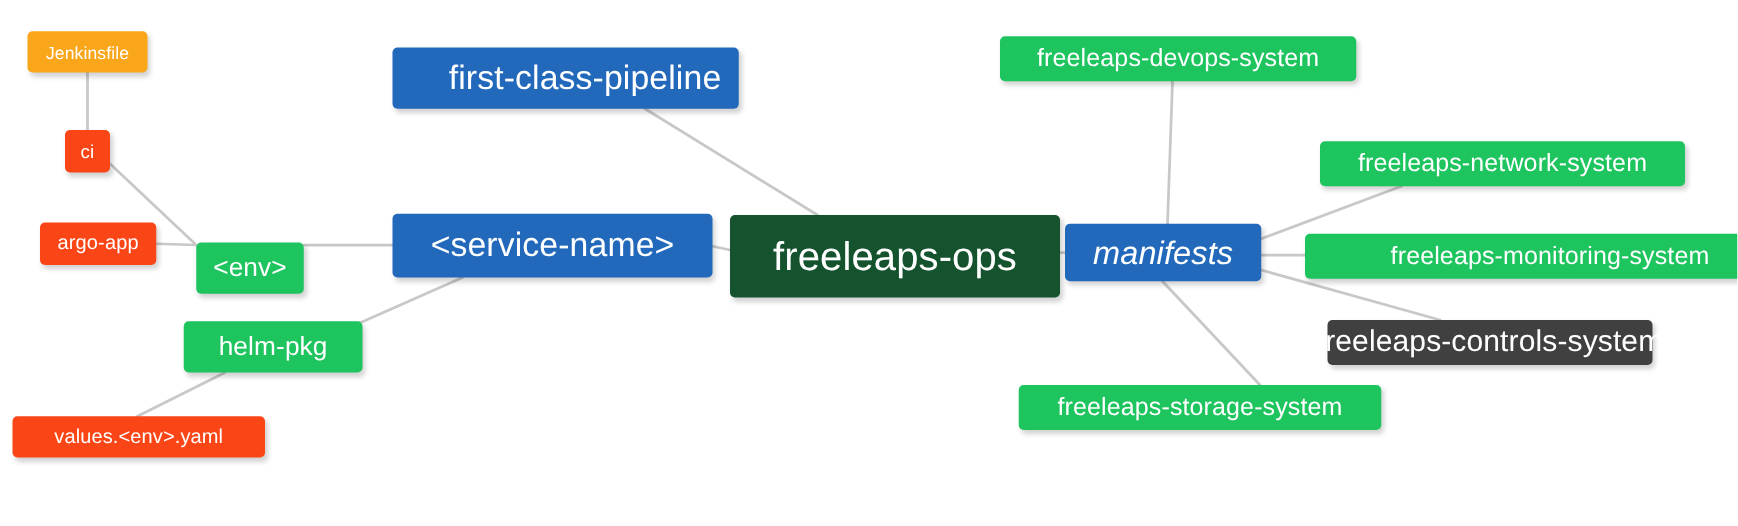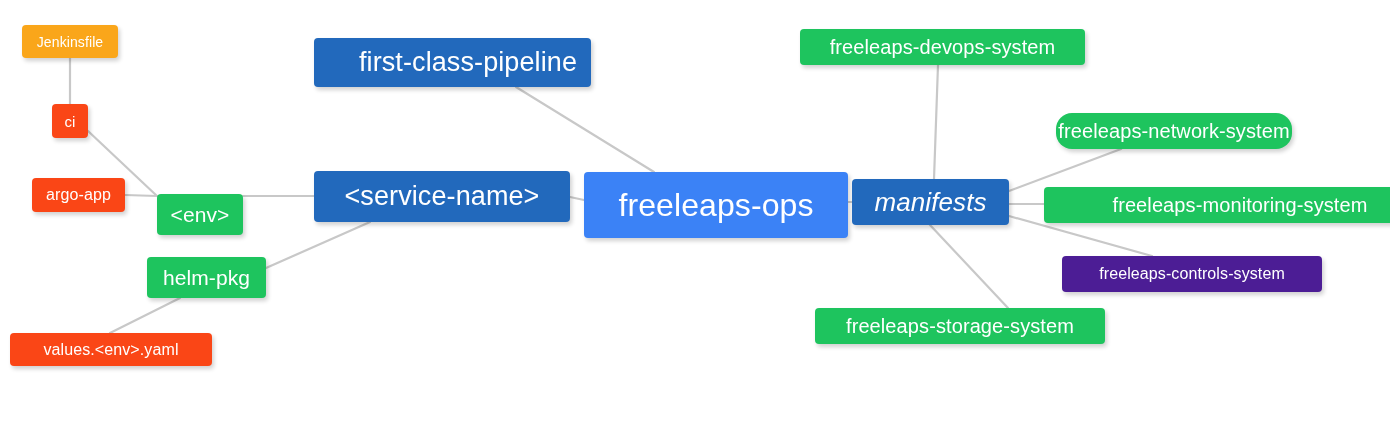--- a/index.html
+++ b/index.html
@@ -69,47 +69,47 @@
       </div>
       <div class="node" style="left: 52px; top: 104px; width: 36px; height: 34px; background: rgb(250, 70, 22); font-size: 15px;">
         <span class="node-label">ci</span>
       </div>
       <div class="node" style="left: 32px; top: 178px; width: 93px; height: 34px; background: rgb(250, 70, 22); font-size: 16px;">
         <span class="node-label">argo-app</span>
       </div>
       <div class="node" style="left: 157px; top: 175px; width: 86px; height: 41px; background: rgb(30, 196, 94); font-size: 21px; margin-top: 19px;">
         <span class="node-label">&lt;env&gt;</span>
       </div>
-      <div class="node" style="left: 147px; top: 257px; width: 119px; height: 41px; background: rgb(30, 196, 94); font-size: 21px; align-items: center;">
+      <div class="node" style="left: 147px; top: 257px; width: 143px; height: 41px; background: rgb(30, 196, 94); font-size: 21px; align-items: center;">
         <span class="node-label">helm-pkg</span>
       </div>
       <div class="node" style="left: 10px; top: 333px; width: 202px; height: 33px; background: rgb(250, 70, 22); font-size: 16px;">
         <span class="node-label">values.&lt;env&gt;.yaml</span>
       </div>
       <div class="node" style="left: 314px; top: 38px; width: 277px; height: 49px; background: rgb(34, 105, 188); font-size: 27px; padding-left: 31px;">
         <span class="node-label">first-class-pipeline</span>
       </div>
       <div class="node" style="left: 314px; top: 171px; width: 256px; height: 51px; background: rgb(34, 105, 188); font-size: 27px;">
         <span class="node-label">&lt;service-name&gt;</span>
       </div>
-      <div class="node" style="left: 584px; top: 172px; width: 264px; height: 66px; background: #3b82f6; font-size: 32px;">
+      <div class="node" style="left: 584px; top: 172px; width: 264px; height: 66px; background: #14532d; font-size: 32px;">
         <span class="node-label">freeleaps-ops</span>
       </div>
       <div class="node" style="left: 852px; top: 179px; width: 157px; height: 46px; background: rgb(34, 105, 188); font-size: 26px; font-style: italic;">
         <span class="node-label">manifests</span>
       </div>
       <div class="node" style="left: 800px; top: 29px; width: 285px; height: 36px; background: rgb(30, 196, 94); font-size: 20px;">
         <span class="node-label">freeleaps-devops-system</span>
       </div>
-      <div class="node" style="left: 1056px; top: 113px; width: 236px; height: 36px; background: rgb(30, 196, 94); font-size: 20px; border-radius: 16px;">
+      <div class="node" style="left: 1056px; top: 113px; width: 292px; height: 36px; background: rgb(30, 196, 94); font-size: 20px;">
         <span class="node-label">freeleaps-network-system</span>
       </div>
       <div class="node" style="left: 1044px; top: 187px; width: 392px; height: 36px; background: rgb(30, 196, 94); font-size: 20px; align-items: center;">
         <span class="node-label">freeleaps-monitoring-system</span>
       </div>
-      <div class="node" style="left: 1062px; top: 256px; width: 260px; height: 36px; background: #4c1d95; font-size: 16px;">
+      <div class="node" style="left: 1062px; top: 256px; width: 260px; height: 36px; background: #404040; font-size: 24px;">
         <span class="node-label">freeleaps-controls-system</span>
       </div>
       <div class="node" style="left: 815px; top: 308px; width: 290px; height: 36px; background: rgb(30, 196, 94); font-size: 20px;">
         <span class="node-label">freeleaps-storage-system</span>
       </div>
     </div>
 </div>
 
 </body></html>

